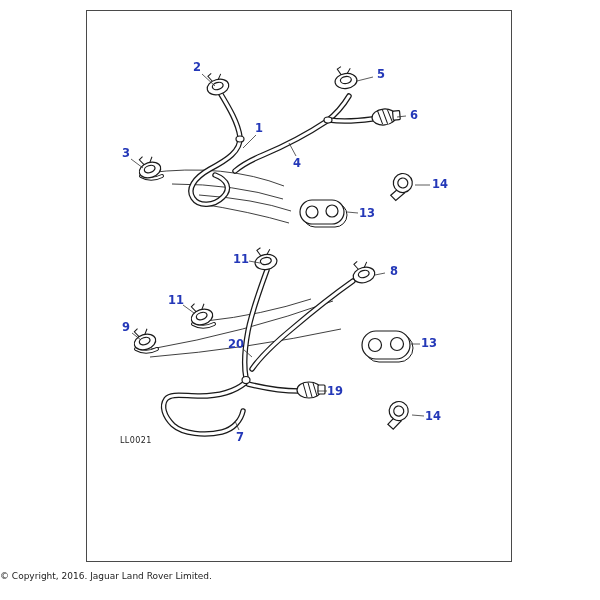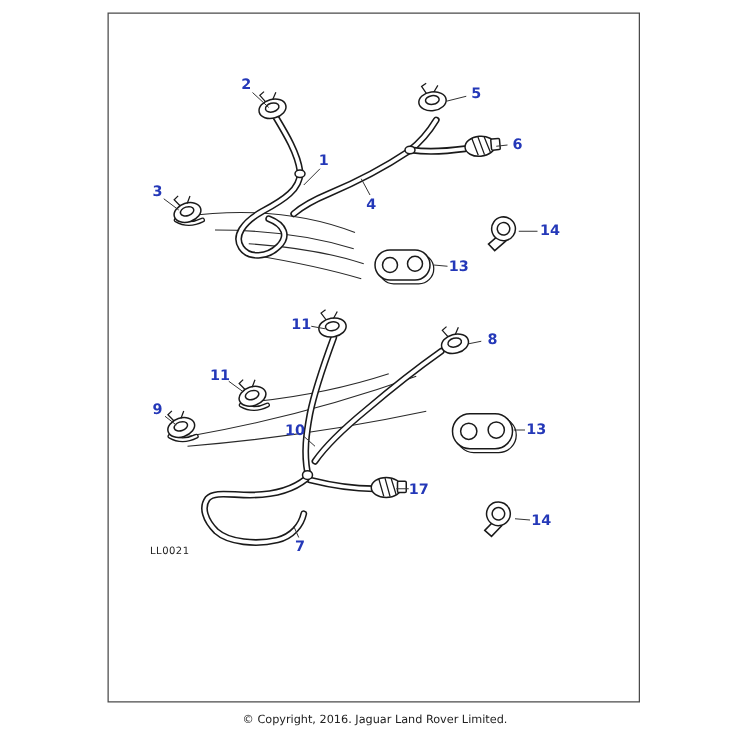--- a/index.html
+++ b/index.html
@@ -27,21 +27,21 @@
     position:absolute;transform:translate(-50%,-50%);
     color:var(--callout);font-weight:bold;font-size:11.5px;
     font-family:"DejaVu Sans","Liberation Sans",sans-serif;
     white-space:nowrap;
   }
   .diagram-code{
     position:absolute;left:120px;top:436px;font-size:8px;color:#222;
     letter-spacing:0.4px;
   }
   .copyright{
-    position:absolute;left:0;right:0;top:571px;text-align:center;
+    position:absolute;left:0;right:0;top:571px;
     font-size:9px;color:#222;
   }
 </style>
 </head>
 <body style="--callout: #2438b8;">
 
 <div class="canvas" id="canvas">
 
   <div class="frame"></div>
 
@@ -158,18 +158,18 @@
     <div class="callout" style="left: 126px; top: 153px;">3</div>
     <div class="callout" style="left: 297px; top: 163px;">4</div>
     <div class="callout" style="left: 381px; top: 74px;">5</div>
     <div class="callout" style="left: 414px; top: 115px;">6</div>
     <div class="callout" style="left: 367px; top: 213px;">13</div>
     <div class="callout" style="left: 440px; top: 184px;">14</div>
     <div class="callout" style="left: 241px; top: 259px;">11</div>
     <div class="callout" style="left: 394px; top: 271px;">8</div>
     <div class="callout" style="left: 176px; top: 300px;">11</div>
     <div class="callout" style="left: 126px; top: 327px;">9</div>
-    <div class="callout" style="left: 236px; top: 344px;">10</div>
+    <div class="callout" style="left: 236px; top: 344px;">20</div>
     <div class="callout" style="left: 429px; top: 343px;">13</div>
-    <div class="callout" style="left: 335px; top: 391px;">17</div>
+    <div class="callout" style="left: 335px; top: 391px;">19</div>
     <div class="callout" style="left: 240px; top: 437px;">7</div>
     <div class="callout" style="left: 433px; top: 416px;">14</div>
   </div>
 
 </body></html>

